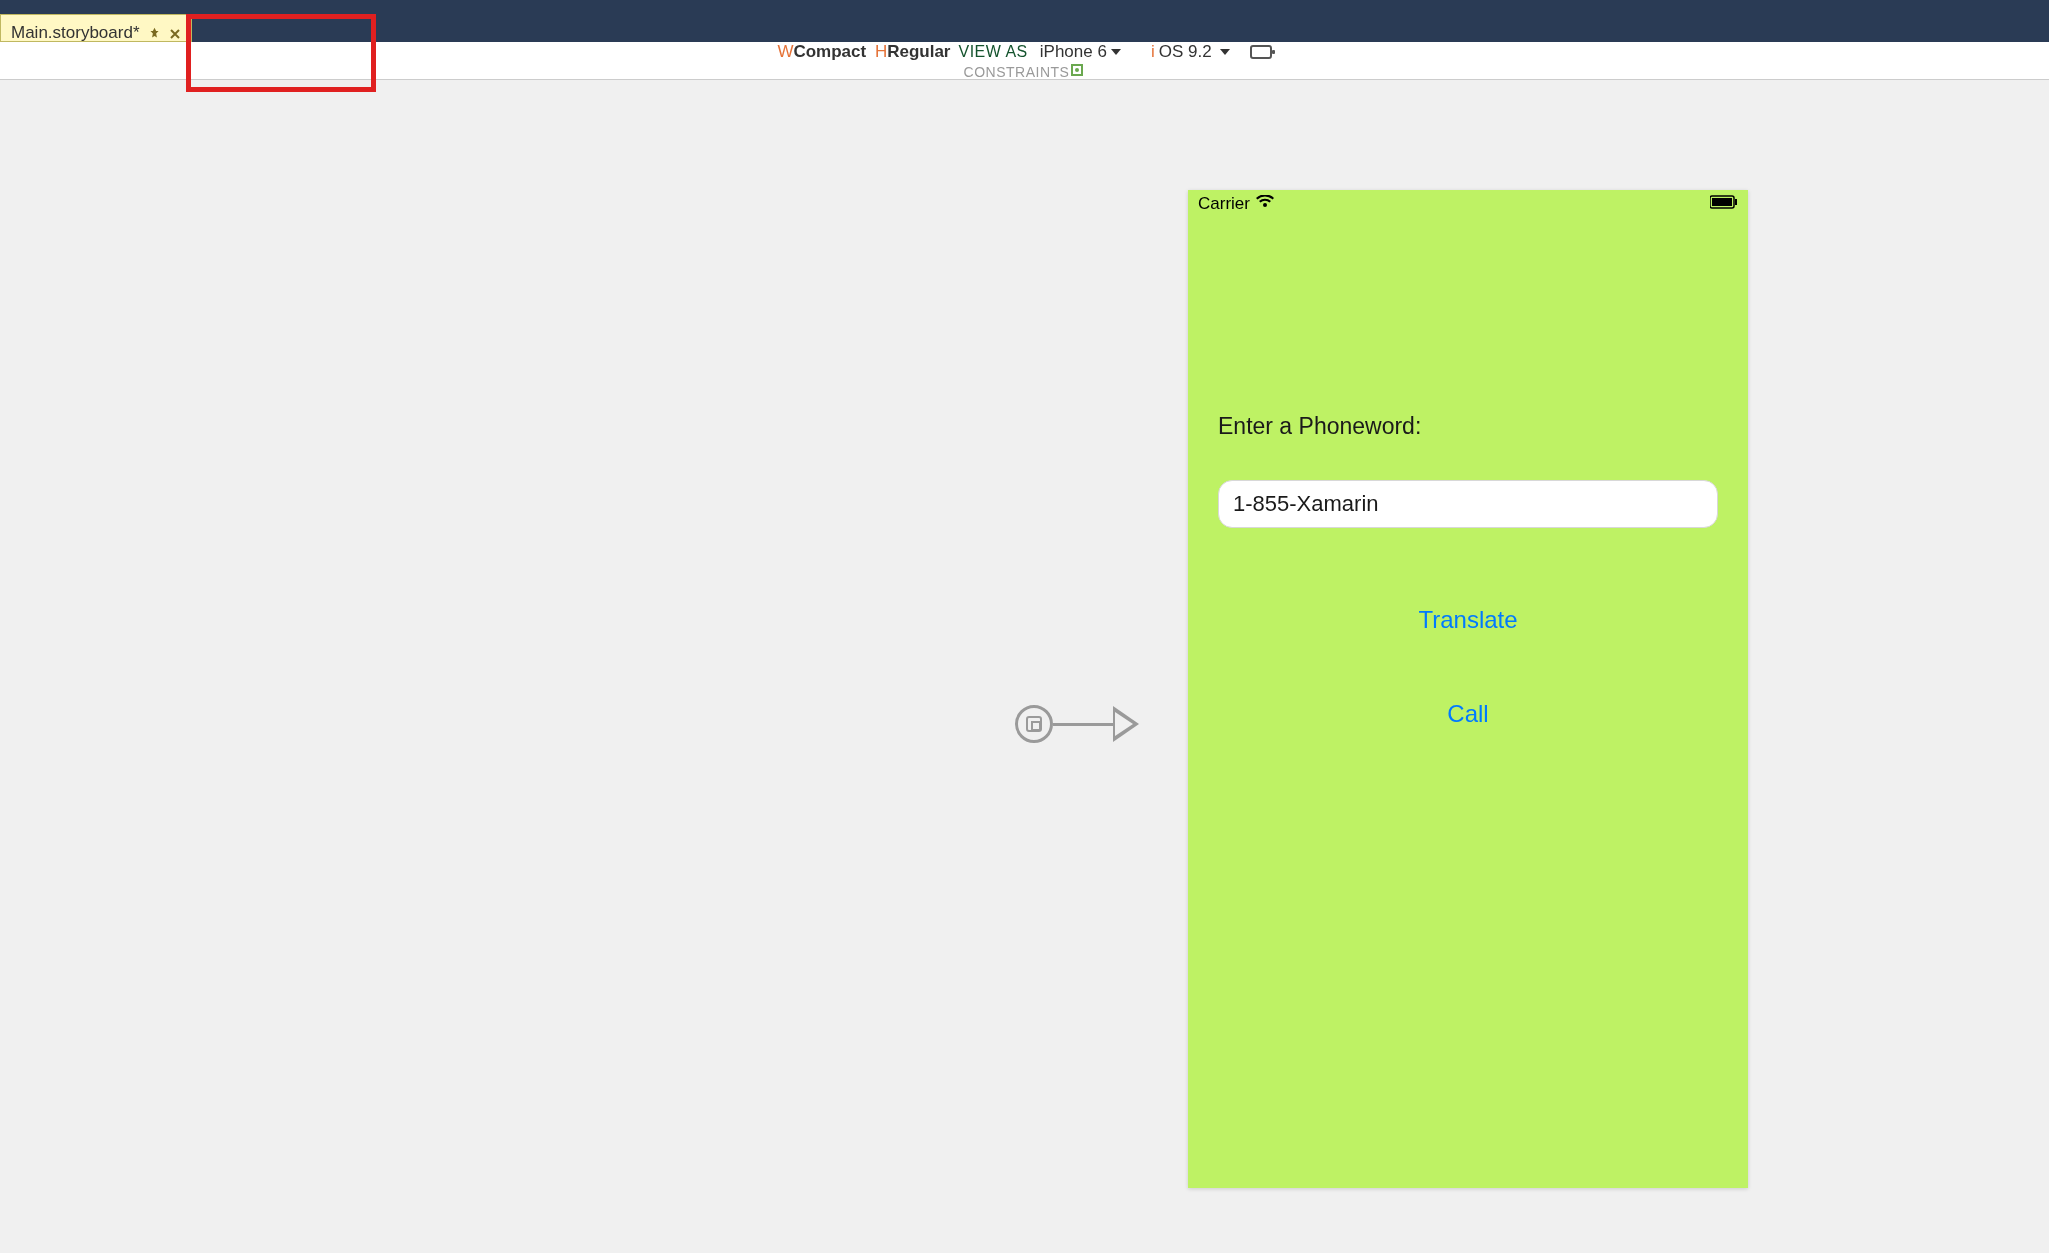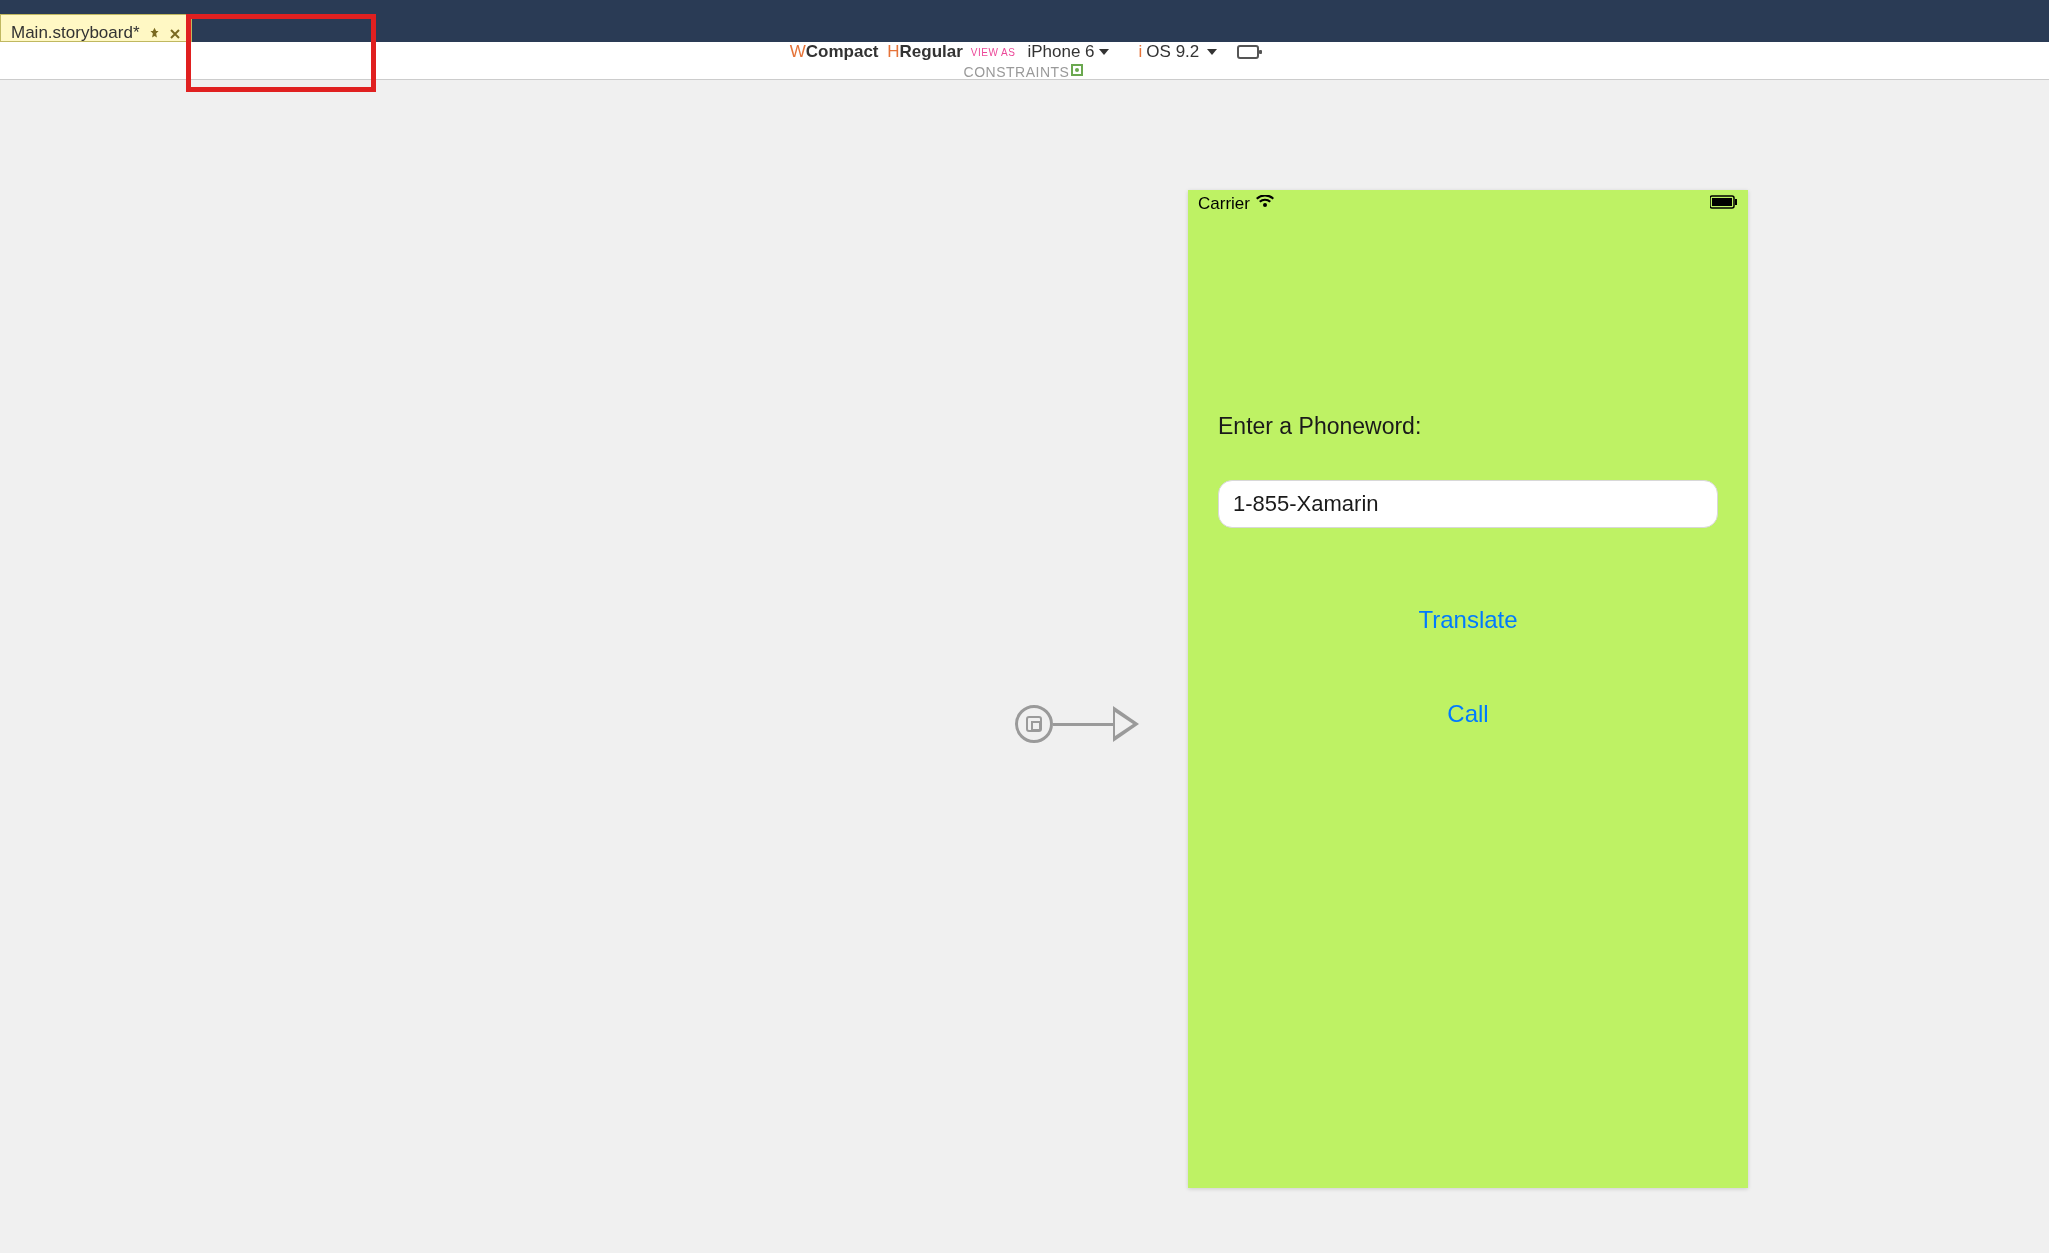--- a/index.html
+++ b/index.html
@@ -59,22 +59,22 @@
     }
     .toolbar-left {
       display: flex;
       align-items: center;
       gap: 6px;
     }
     .sizeclass .w-prefix { color: #e57339; font-weight: 400; }
     .sizeclass .h-prefix { color: #e57339; font-weight: 400; }
     .sizeclass .val { color: #333; font-weight: 600; }
     .view-as-label {
-      color: #ec4899;
-      font-size: 10px;
+      color: #14532d;
+      font-size: 16px;
       font-weight: 400;
       letter-spacing: 0.5px;
       margin-left: 2px;
     }
     .device-select {
       color: #333;
       font-weight: 400;
       margin-left: 6px;
       display: flex;
       align-items: center;

